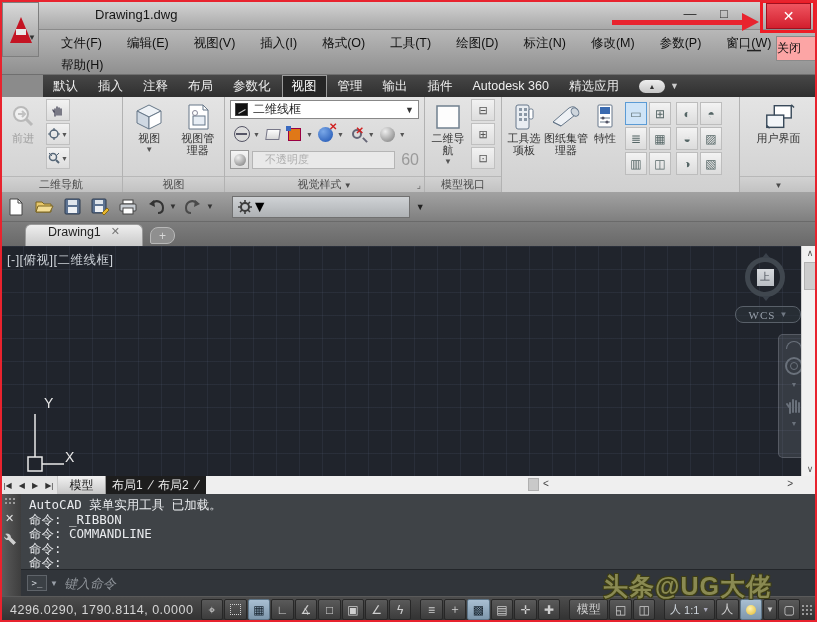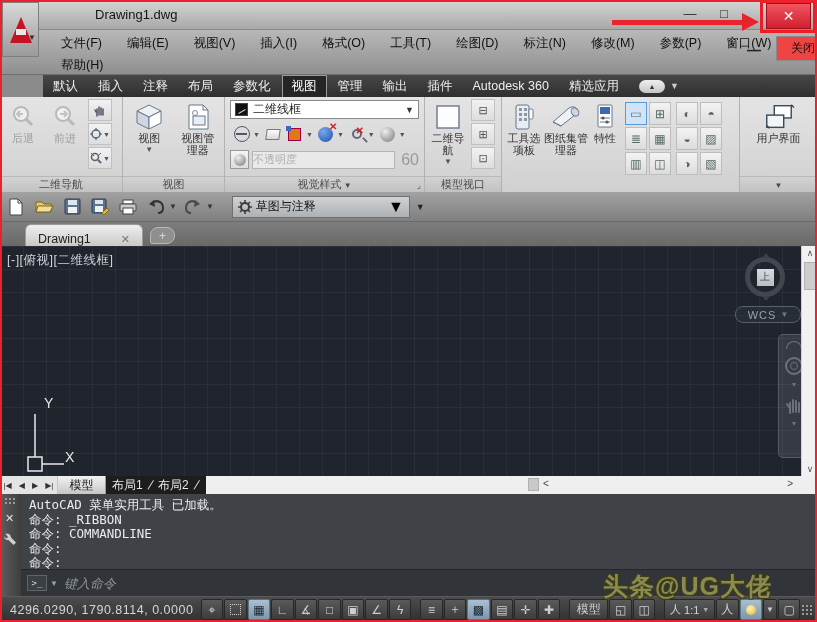--- a/index.html
+++ b/index.html
@@ -24,22 +24,22 @@
   .annot-arrow-shaft { position:absolute; left:612px; top:20px; width:132px; height:5px; background:#e8232e; z-index:55; pointer-events:none; }
   .annot-arrow-head { position:absolute; left:742px; top:13px; width:0; height:0; border-left:17px solid #e8232e;
     border-top:9px solid transparent; border-bottom:9px solid transparent; z-index:55; pointer-events:none; }
 
   
   .menubar { position:absolute; left:0; top:30px; width:817px; height:45px;
     background:linear-gradient(#b8b8b8,#8f8f8f); border-bottom:1px solid #6f6f6f; padding-left:57px; }
   .menu-row { display:flex; height:22px; align-items:flex-end; }
   .menu-item { font-size:12.5px; color:#101010; padding:0 4px; margin-right:17px; white-space:nowrap; }
   .mdi-min { position:absolute; right:56px; top:12px; font-size:14px; font-weight:bold; color:#222; }
-  .close-tooltip { position:absolute; right:1px; top:36px; width:40px; height:25px; background:#ef4444; border:1px solid #8a8a8a;
-    font-size:12px; color:#111; text-align:right; line-height:23px; z-index:50; }
+  .close-tooltip { position:absolute; right:1px; top:36px; width:40px; height:25px; background:#fca5a5; border:1px solid #8a8a8a;
+    font-size:12px; color:#111; text-align:left; line-height:23px; z-index:50; }
 
   
   .tabbar { position:absolute; left:0; top:75px; width:817px; height:22px;
     background:linear-gradient(#474747,#2f2f2f); display:flex; align-items:center;margin-left:43px; }
   .rtab { color:#eee; font-size:12.5px; padding:2px 9px; margin:0 1px; white-space:nowrap; }
   .rtab.sel { background:#252525; border:1px solid #9a9a9a; color:#fff; }
   .ribbon-pill { width:26px; height:13px; background:linear-gradient(#efefef,#c6c6c6); border-radius:7px; margin-left:10px;
     display:flex; align-items:center; justify-content:center; font-size:7px; color:#333; }
   .ribbon-pill::after { content:"▲"; }
   .tab-caret { color:#ccc; font-size:9px; margin-left:5px; }
@@ -87,21 +87,21 @@
   .bluesphere { width:15px; height:15px; border-radius:50%; background:radial-gradient(circle at 35% 30%,#7aa8e8,#1a50b0); position:relative; }
   .redx::before { content:"✕"; position:absolute; right:-4px; top:-6px; color:#d02020; font-size:10px; font-weight:bold; }
   .magicon { width:10px; height:10px; border-radius:50%; border:2px solid #667; position:relative; }
   .magicon::after { content:""; position:absolute; left:8px; top:8px; width:6px; height:2px; background:#667; transform:rotate(45deg); }
   .graysphere { width:15px; height:15px; border-radius:50%; background:radial-gradient(circle at 35% 30%,#eee,#777); }
   .vs-opacity { display:flex; align-items:center; height:21px; }
   .op-btn { width:19px; height:19px; border:1px solid #999; background:linear-gradient(#f5f5f5,#ddd);
     display:flex; align-items:center; justify-content:center; }
   .op-btn .graysphere { width:12px; height:12px; }
   .op-field { flex:1; height:18px; margin-left:3px; background:#e9e9e9; border:1px solid #b5b5b5;
-    display:flex; align-items:center; font-size:11px; color:#b0b0b0; padding:0 0; }
+    display:flex; align-items:center; font-size:11px; color:#b0b0b0; padding:0 12px; }
   .op-field .op-label { flex:1; }
   .op-val { width:24px; text-align:right; color:#9a9a9a; }
 
   
   .pgrid { display:grid; grid-template-columns:22px 22px; grid-auto-rows:23px; gap:2px; margin:3px 2px 0 3px; }
   .pg { border:1px solid #bdbdbd; background:linear-gradient(#f3f3f3,#dcdcdc); display:flex; align-items:center; justify-content:center;
     font-size:12px; color:#566; }
   .pg.hl { border:1px solid #5b9bd5; background:#cfe4f7; }
 
   
@@ -117,41 +117,41 @@
     border:1px solid #707070; display:flex; align-items:center; padding:0 5px; }
   .ws-combo .ws-label { flex:1; font-size:12px; color:#1a1a1a; margin-left:4px; }
   .ws-extra { margin-left:6px; font-size:9px; color:#222; }
   .ws-extra::after { content:"▼"; }
 
   
   .filetabs { position:absolute; left:0; top:222px; width:817px; height:24px;
     background:linear-gradient(#7d7d7d,#696969); }
   .ftab { position:absolute; left:25px; top:2px; width:118px; height:22px;
     background:linear-gradient(#efefef,#c9c9c9); border:1px solid #9a9a9a; border-bottom:none;
-    border-radius:6px 6px 0 0; display:flex; align-items:flex-end; padding:0 12px; }
+    border-radius:6px 6px 0 0; display:flex; align-items:flex-start; padding:0 22px; }
   .ftab-label { flex:1; font-size:12.5px; color:#222; }
   .ftab-close { font-size:11px; color:#777; }
   .newtab { position:absolute; left:150px; top:5px; width:25px; height:17px; background:#8f8f8f;
     border:1px solid #b8b8b8; border-radius:8px 8px 8px 2px; color:#d8d8d8; font-size:12px;
     display:flex; align-items:center; justify-content:center; line-height:1; }
 
   
   .canvas { position:absolute; left:0; top:246px; width:817px; height:230px; background-color:#20242c;
     background-image:linear-gradient(rgba(120,140,170,0.10) 1px, transparent 1px),
       linear-gradient(90deg, rgba(120,140,170,0.10) 1px, transparent 1px);
     background-size:23px 23px; overflow:hidden; }
   .vp-label { position:absolute; left:7px; top:6px; font-size:12.5px; color:#ced3d9; letter-spacing:0.5px; }
   .viewcube { position:absolute; right:26px; top:5px; width:52px; height:52px; display:flex; align-items:center; justify-content:center; }
   .vc-ring { width:40px; height:40px; border-radius:50%; border:5px solid #40474f; display:flex; align-items:center; justify-content:center; position:relative; }
   .vc-ring::before { content:""; position:absolute; left:12px; top:-9px; border-left:4px solid transparent; border-right:4px solid transparent; border-bottom:5px solid #3a414a; }
   .vc-ring::after  { content:""; position:absolute; left:12px; bottom:-9px; border-left:4px solid transparent; border-right:4px solid transparent; border-top:5px solid #3a414a; }
   .vc-face { width:17px; height:17px; background:linear-gradient(#d7dade,#b9bdc3); font-size:10px; color:#454b54;
     display:flex; align-items:center; justify-content:center; }
   .wcs-pill { position:absolute; right:16px; top:60px; width:66px; height:17px; border:1px solid #596069;
-    border-radius:8px; background:rgba(46,52,61,0.55); display:flex; align-items:center; justify-content:center; }
+    border-radius:8px; background:rgba(46,52,61,0.55); display:flex; align-items:center; justify-content:center;font-family:Liberation Serif, serif; }
   .wcs-label { font-size:11px; color:#98a0ab; letter-spacing:1px; }
   .wcs-pill .wc { font-size:8px; color:#707883; margin-left:4px; }
   .wc::after { content:"▼"; }
   .navbar3d { position:absolute; right:7px; top:88px; width:32px; height:124px; border-radius:5px;
     background:rgba(175,182,194,0.16); border:1px solid rgba(200,206,216,0.22);
     display:flex; flex-direction:column; align-items:center; padding-top:6px; }
   .nb-cap { width:16px; height:8px; border:1.5px solid #6a717b; border-bottom:none; border-radius:8px 8px 0 0; margin-bottom:8px; }
   .nb-wheel { width:18px; height:18px; border-radius:50%; border:2px solid #6a717b; display:flex; align-items:center; justify-content:center; }
   .nb-wheel::after { content:""; width:6px; height:6px; border-radius:50%; border:1.5px solid #6a717b; }
   .nb-caret { font-size:7px; color:#6a717b; margin:6px 0; }
@@ -275,30 +275,20 @@
     <span class="rtab">Autodesk 360</span>
     <span class="rtab">精选应用</span>
     <span class="ribbon-pill"></span>
     <span class="tab-caret"></span>
   </div>
 
   <div class="ribbon">
 
     <div class="panel" style="width:123px;">
       <div class="panel-body">
-        <div class="bigbtn disabled">
-          <span class="bicon">
-            <svg width="26" height="26" viewBox="0 0 26 26">
-                <circle cx="11" cy="10" r="7" fill="#f0f0f0" stroke="#b9b9b9" stroke-width="2"></circle>
-                <path d="M16 15 L22 21" stroke="#b9b9b9" stroke-width="3"></path>
-                <path d="M13 10 l-5 0 m2 -3 l-3 3 3 3" stroke="#c2c2c2" stroke-width="2" fill="none"></path>
-              </svg>
-          </span>
-          <span>后退</span>
-        </div>
         <div class="bigbtn disabled">
           <span class="bicon">
             <svg width="26" height="26" viewBox="0 0 26 26">
                 <circle cx="11" cy="10" r="7" fill="#f0f0f0" stroke="#b9b9b9" stroke-width="2"></circle>
                 <path d="M16 15 L22 21" stroke="#b9b9b9" stroke-width="3"></path>
                 <path d="M8 10 l6 0 m-2 -3 l3 3 -3 3" stroke="#c2c2c2" stroke-width="2" fill="none"></path>
               </svg>
           </span>
           <span>前进</span>
         </div>
@@ -556,21 +546,20 @@
           <path d="M13 4 C8 0 2 3 2 9 C2 12 4 14 7 14" fill="none" stroke="#4a4a4a" stroke-width="2"></path>
           <path d="M11 1 L16 5 L10 8 Z" fill="#4a4a4a"></path>
         </svg>
     </span>
     <span class="qcaret"></span>
     <div class="ws-combo">
       <svg width="14" height="14" viewBox="0 0 14 14">
           <circle cx="7" cy="7" r="4" fill="none" stroke="#3c3c3c" stroke-width="2"></circle>
           <path d="M7 0 V3 M7 11 V14 M0 7 H3 M11 7 H14 M2 2 L4 4 M12 2 L10 4 M2 12 L4 10 M12 12 L10 10" stroke="#3c3c3c" stroke-width="1.6"></path>
         </svg>
-      <span class="ws-label">草图与注释</span>
       <span class="cbx"></span>
     </div>
     <span class="ws-extra"></span>
   </div>
 
   <div class="filetabs">
     <div class="ftab">
       <span class="ftab-label">Drawing1</span>
       <span class="ftab-close">✕</span>
     </div>

